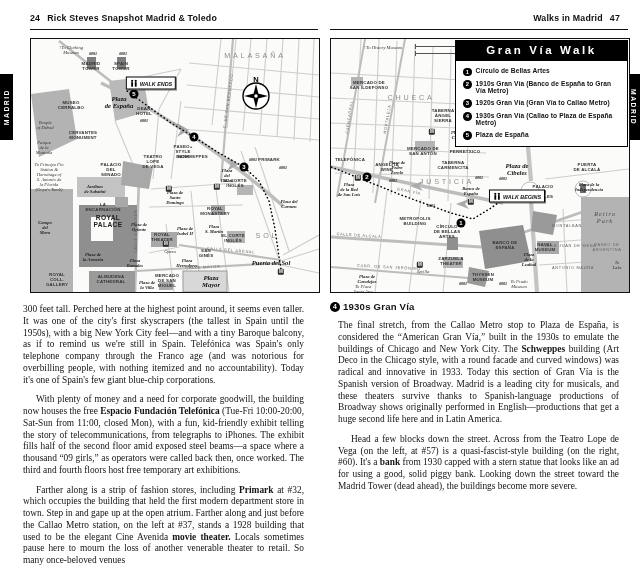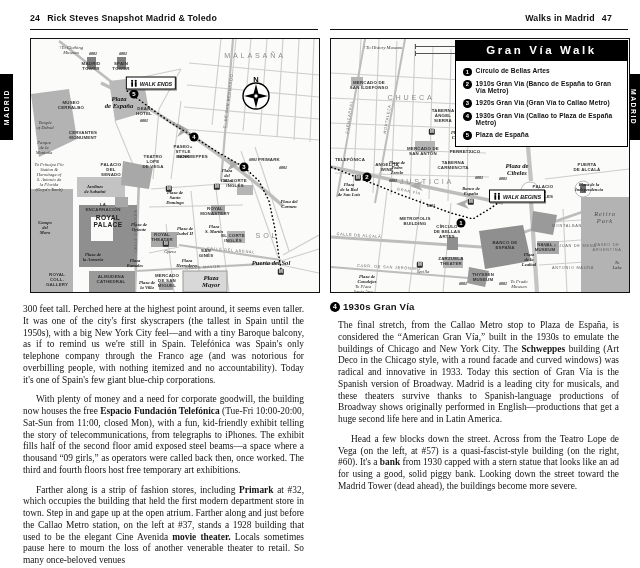--- a/index.html
+++ b/index.html
@@ -77,21 +77,21 @@
 <div class="sheet">
 
   <div class="tab tab-left">
     <span>MADRID</span>
   </div>
   <div class="tab tab-right">
     <span>MADRID</span>
   </div>
 
   <div class="hdr hdr-left"><span class="pn" style="margin-left:0">24</span><span>Rick Steves Snapshot Madrid &amp; Toledo</span></div>
-  <div class="hdr hdr-right"><span>Walks in Madrid</span><span class="pn" style="margin-right:16px">47</span></div>
+  <div class="hdr hdr-right"><span>Walks in Madrid</span><span class="pn" style="margin-right:8px">47</span></div>
 
   <div class="map map-left">
     <svg class="base" width="288" height="253" viewBox="0 0 288 253">
       <g stroke="#cdcdcd" stroke-width="1.1" fill="none">
         <path d="M190 0 L181 86"></path>
           <path d="M205 0 L196 89"></path>
           <path d="M220 0 L212 92"></path>
         <path d="M236 0 L229 95"></path>
           <path d="M252 0 L246 98"></path>
           <path d="M268 0 L263 101"></path>
@@ -345,21 +345,21 @@
         <span class="lab poi" style="left: 92px; top: 112px;">MERCADO DE
 SAN ANTÓN</span>
         <span class="lab plaza-sm" style="left: 66px; top: 128px;">Plaza de
 Pedro
 Zerolo</span>
         <span class="lab poi" style="left: 19px; top: 120px;">TELEFÓNICA</span>
         <span class="lab poi" style="left: 56px; top: 128px;">ANGELITA
 WINE</span>
         <span class="lab poi" style="left: 122px; top: 126px;">TABERNA
 CARMENCITA</span>
-        <span class="lab area" style="left: 96px; top: 142px;">JUSTICIA</span>
+        <span class="lab area" style="left: 116px; top: 142px;">JUSTICIA</span>
         <span class="lab code" style="left: 62px; top: 141px;">#001</span>
         <span class="lab code" style="left: 100px; top: 166px;">#001</span>
         <span class="lab code" style="left: 148px; top: 138px;">#001</span>
         <span class="lab plaza-sm" style="left: 18px; top: 150px;">Plaza
 de la Red
 de San Luis</span>
         <span class="lab street" style="left: 78px; top: 152px; transform: translate(-50%, -50%) rotate(11deg);">GRAN VÍA</span>
         <span class="lab poi" style="left: 84px; top: 182px;">METROPOLIS
 BUILDING</span>
         <span class="lab poi" style="left: 116px; top: 192px;">CÍRCULO

